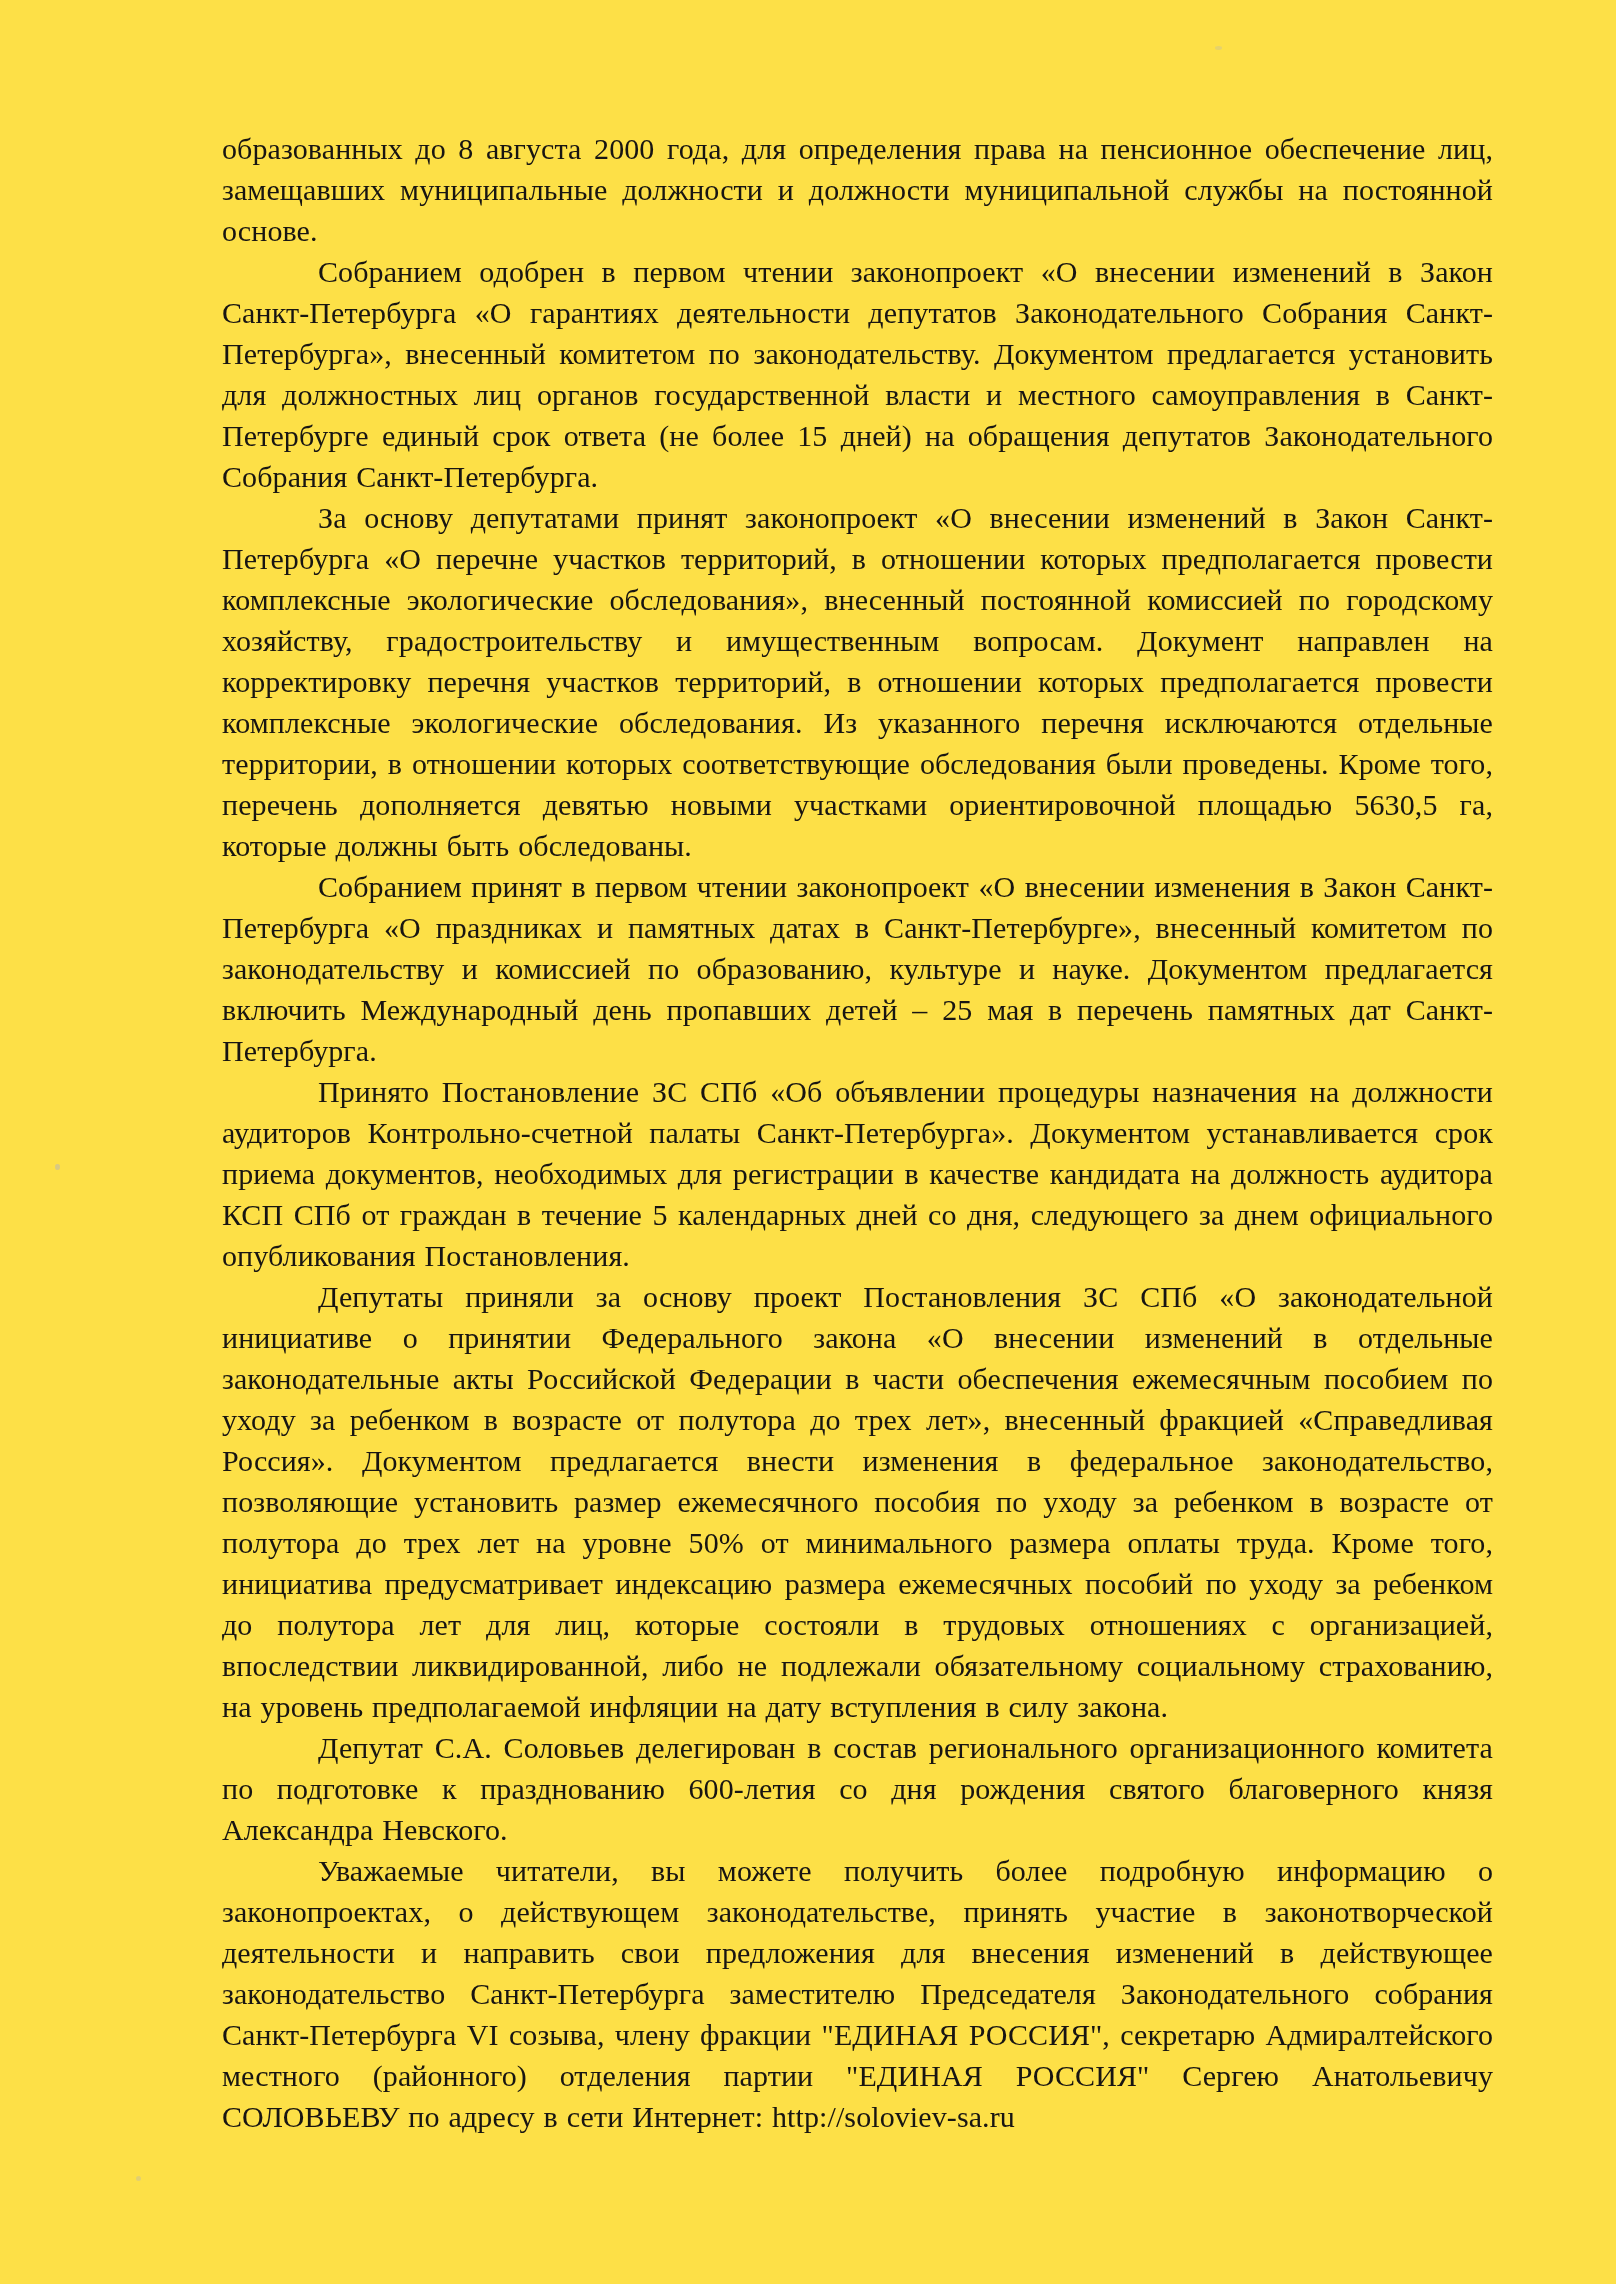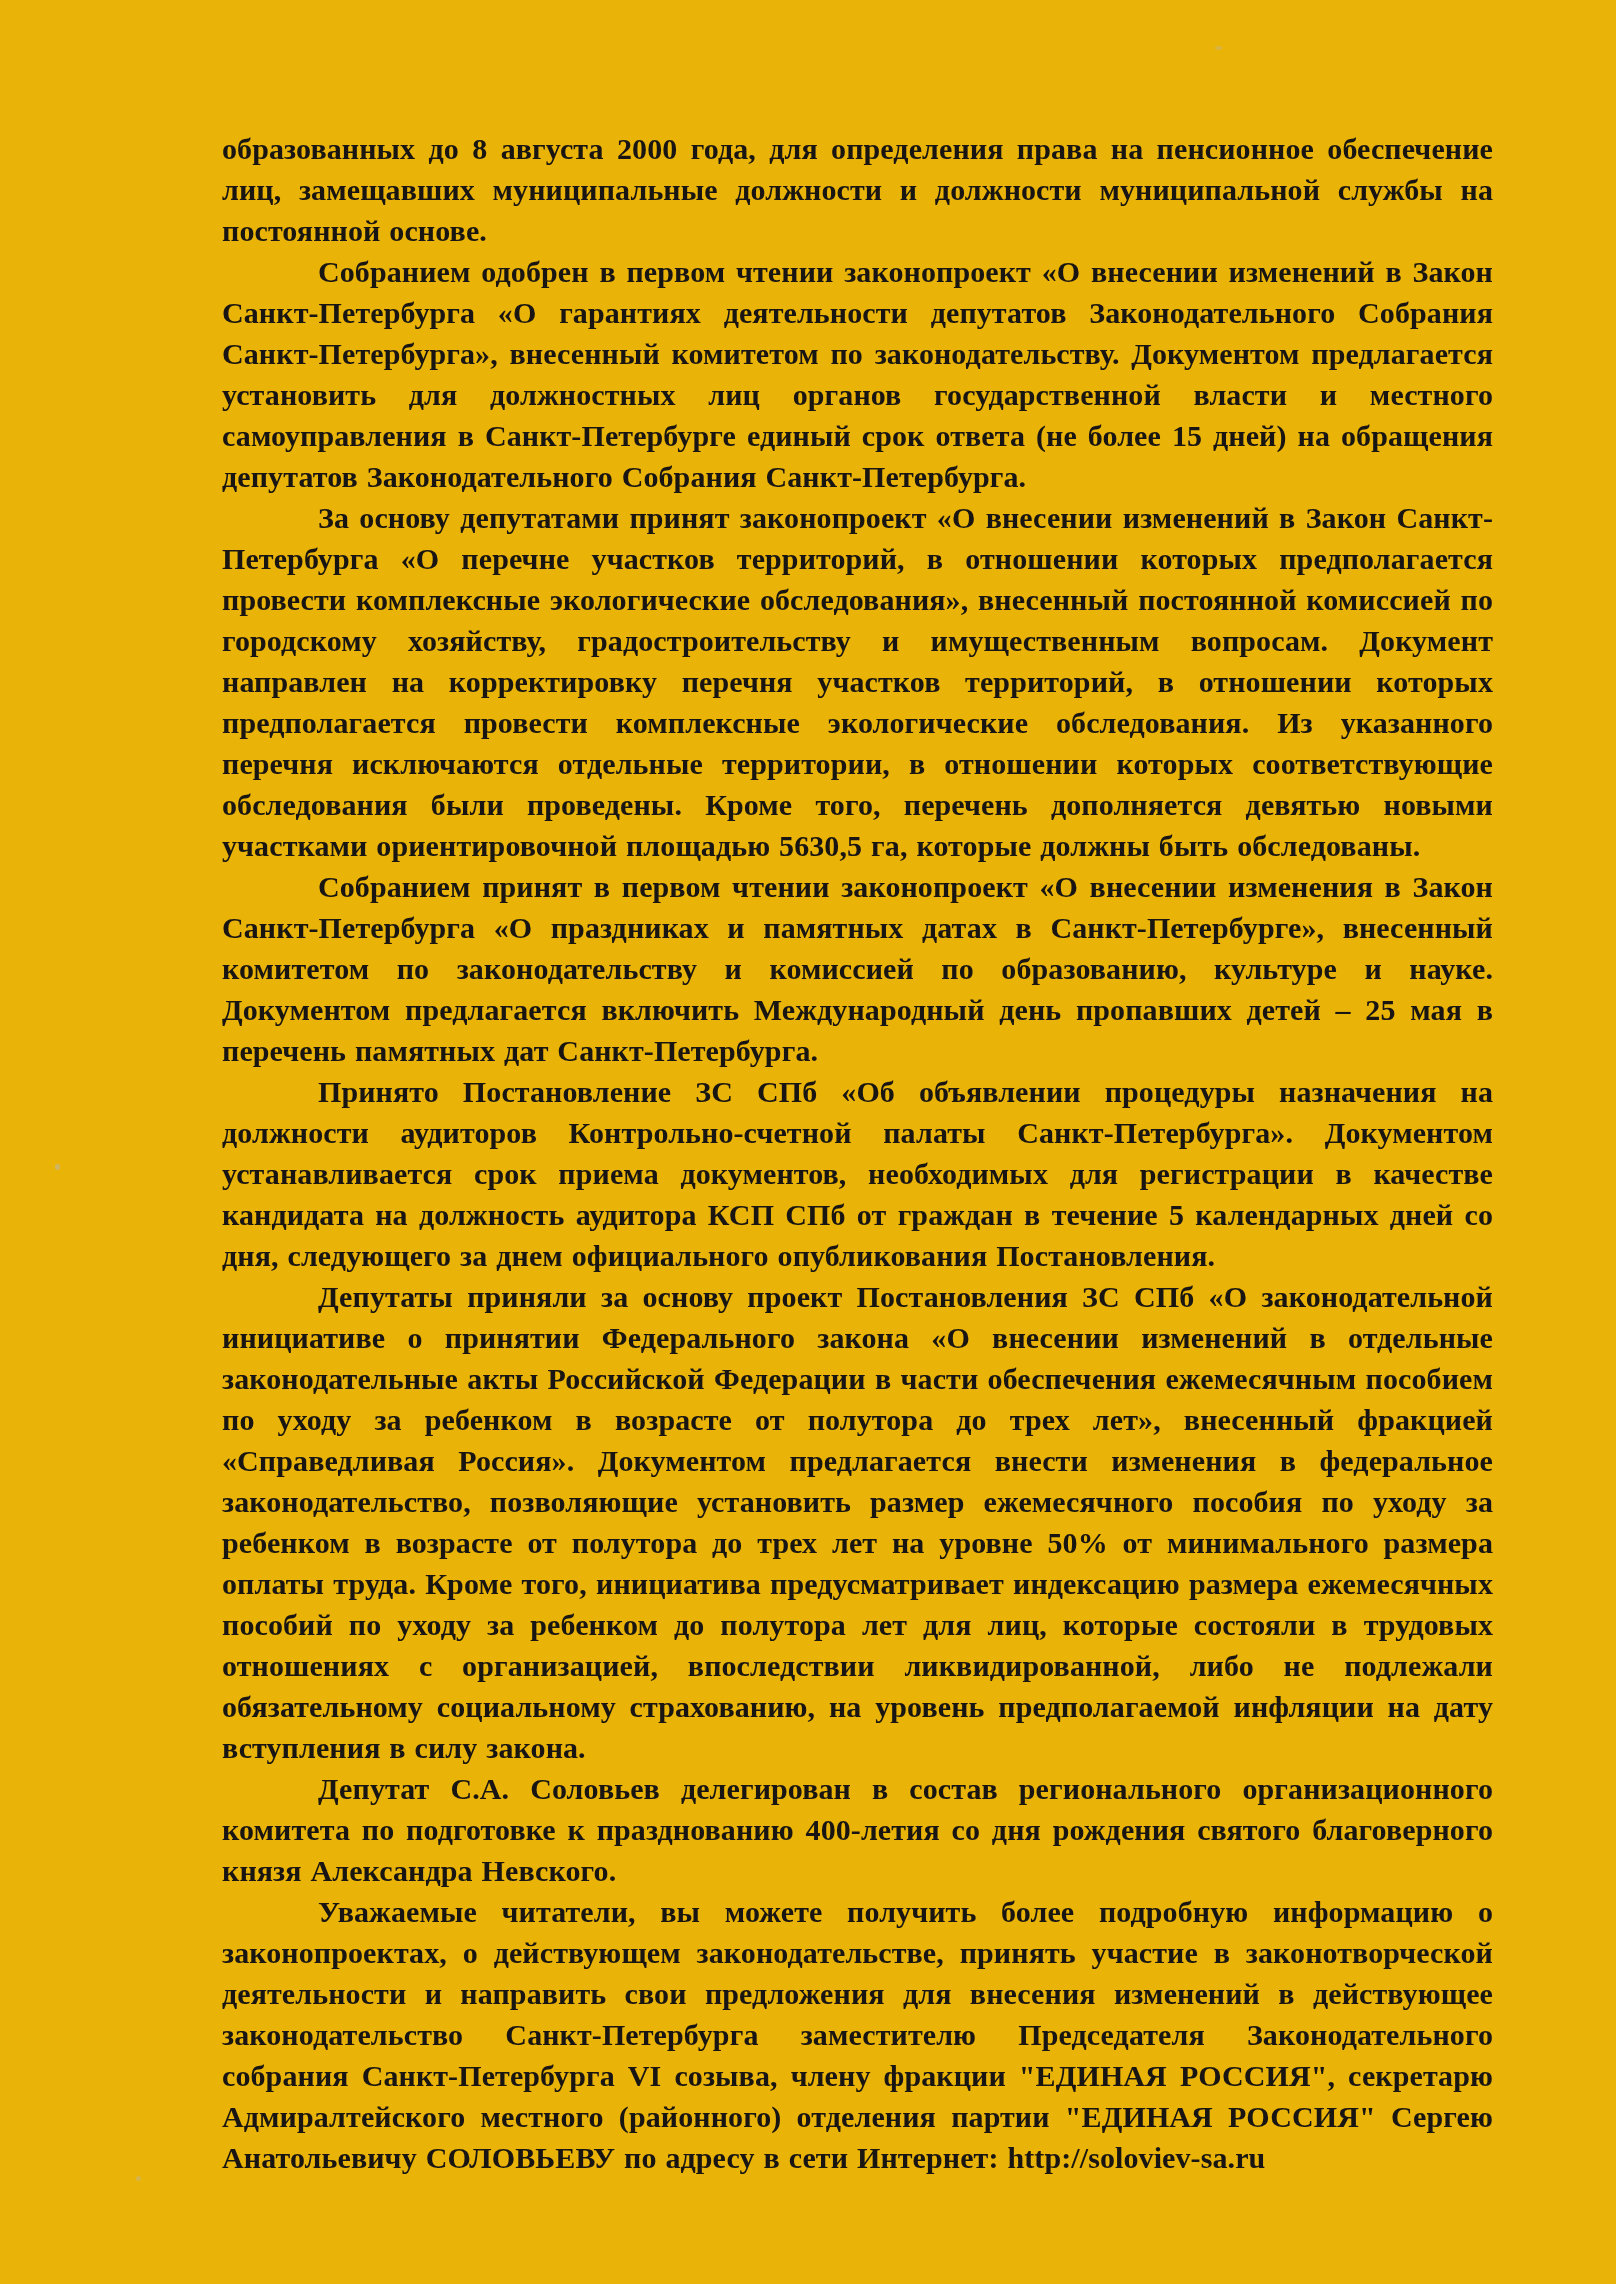--- a/index.html
+++ b/index.html
@@ -5,24 +5,23 @@
   html, body {
     margin: 0;
     padding: 0;
     background: #e8e8e8;
   }
   .page {
     position: relative;
     width: 1617px;
     height: 2284px;
     margin: 0 auto;
-    background: #eab308;
+    background: #fde047;
     overflow: hidden;
     font-family: "Liberation Serif", "DejaVu Serif", serif;
-    font-weight: bold;
   }
   .content {
     position: absolute;
     left: 222px;
     top: 128px;
     width: 1271px;
     color: #181512;
     font-size: 30px;
     line-height: 41px;
     text-align: justify;
@@ -56,17 +55,17 @@
   <div class="speck s2"></div>
   <div class="speck s3"></div>
 
   <div class="content">
     <p class="para no-indent">образованных до 8 августа 2000 года, для определения права на пенсионное обеспечение лиц, замещавших муниципальные должности и должности муниципальной службы на постоянной основе.</p>
     <p class="para">Собранием одобрен в первом чтении законопроект «О внесении изменений в Закон Санкт-Петербурга «О гарантиях деятельности депутатов Законодательного Собрания Санкт-Петербурга», внесенный комитетом по законодательству. Документом предлагается установить для должностных лиц органов государственной власти и местного самоуправления в Санкт-Петербурге единый срок ответа (не более 15 дней) на обращения депутатов Законодательного Собрания Санкт-Петербурга.</p>
     <p class="para">За основу депутатами принят законопроект «О внесении изменений в Закон Санкт-Петербурга «О перечне участков территорий, в отношении которых предполагается провести комплексные экологические обследования», внесенный постоянной комиссией по городскому хозяйству, градостроительству и имущественным вопросам. Документ направлен на корректировку перечня участков территорий, в отношении которых предполагается провести комплексные экологические обследования. Из указанного перечня исключаются отдельные территории, в отношении которых соответствующие обследования были проведены. Кроме того, перечень дополняется девятью новыми участками ориентировочной площадью 5630,5 га, которые должны быть обследованы.</p>
     <p class="para">Собранием принят в первом чтении законопроект «О внесении изменения в Закон Санкт-Петербурга «О праздниках и памятных датах в Санкт-Петербурге», внесенный комитетом по законодательству и комиссией по образованию, культуре и науке. Документом предлагается включить Международный день пропавших детей – 25 мая в перечень памятных дат Санкт-Петербурга.</p>
     <p class="para">Принято Постановление ЗС СПб «Об объявлении процедуры назначения на должности аудиторов Контрольно-счетной палаты Санкт-Петербурга». Документом устанавливается срок приема документов, необходимых для регистрации в качестве кандидата на должность аудитора КСП СПб от граждан в течение 5 календарных дней со дня, следующего за днем официального опубликования Постановления.</p>
     <p class="para">Депутаты приняли за основу проект Постановления ЗС СПб «О законодательной инициативе о принятии Федерального закона «О внесении изменений в отдельные законодательные акты Российской Федерации в части обеспечения ежемесячным пособием по уходу за ребенком в возрасте от полутора до трех лет», внесенный фракцией «Справедливая Россия». Документом предлагается внести изменения в федеральное законодательство, позволяющие установить размер ежемесячного пособия по уходу за ребенком в возрасте от полутора до трех лет на уровне 50% от минимального размера оплаты труда. Кроме того, инициатива предусматривает индексацию размера ежемесячных пособий по уходу за ребенком до полутора лет для лиц, которые состояли в трудовых отношениях с организацией, впоследствии ликвидированной, либо не подлежали обязательному социальному страхованию, на уровень предполагаемой инфляции на дату вступления в силу закона.</p>
-    <p class="para">Депутат С.А. Соловьев делегирован в состав регионального организационного комитета по подготовке к празднованию 400-летия со дня рождения святого благоверного князя Александра Невского.</p>
+    <p class="para">Депутат С.А. Соловьев делегирован в состав регионального организационного комитета по подготовке к празднованию 600-летия со дня рождения святого благоверного князя Александра Невского.</p>
     <p class="para">Уважаемые читатели, вы можете получить более подробную информацию о законопроектах, о действующем законодательстве, принять участие в законотворческой деятельности и направить свои предложения для внесения изменений в действующее законодательство Санкт-Петербурга заместителю Председателя Законодательного собрания Санкт-Петербурга VI созыва, члену фракции "ЕДИНАЯ РОССИЯ", секретарю Адмиралтейского местного (районного) отделения партии "ЕДИНАЯ РОССИЯ" Сергею Анатольевичу СОЛОВЬЕВУ по адресу в сети Интернет: http://soloviev-sa.ru</p>
   </div>
 </div>
 
 
 </body></html>

